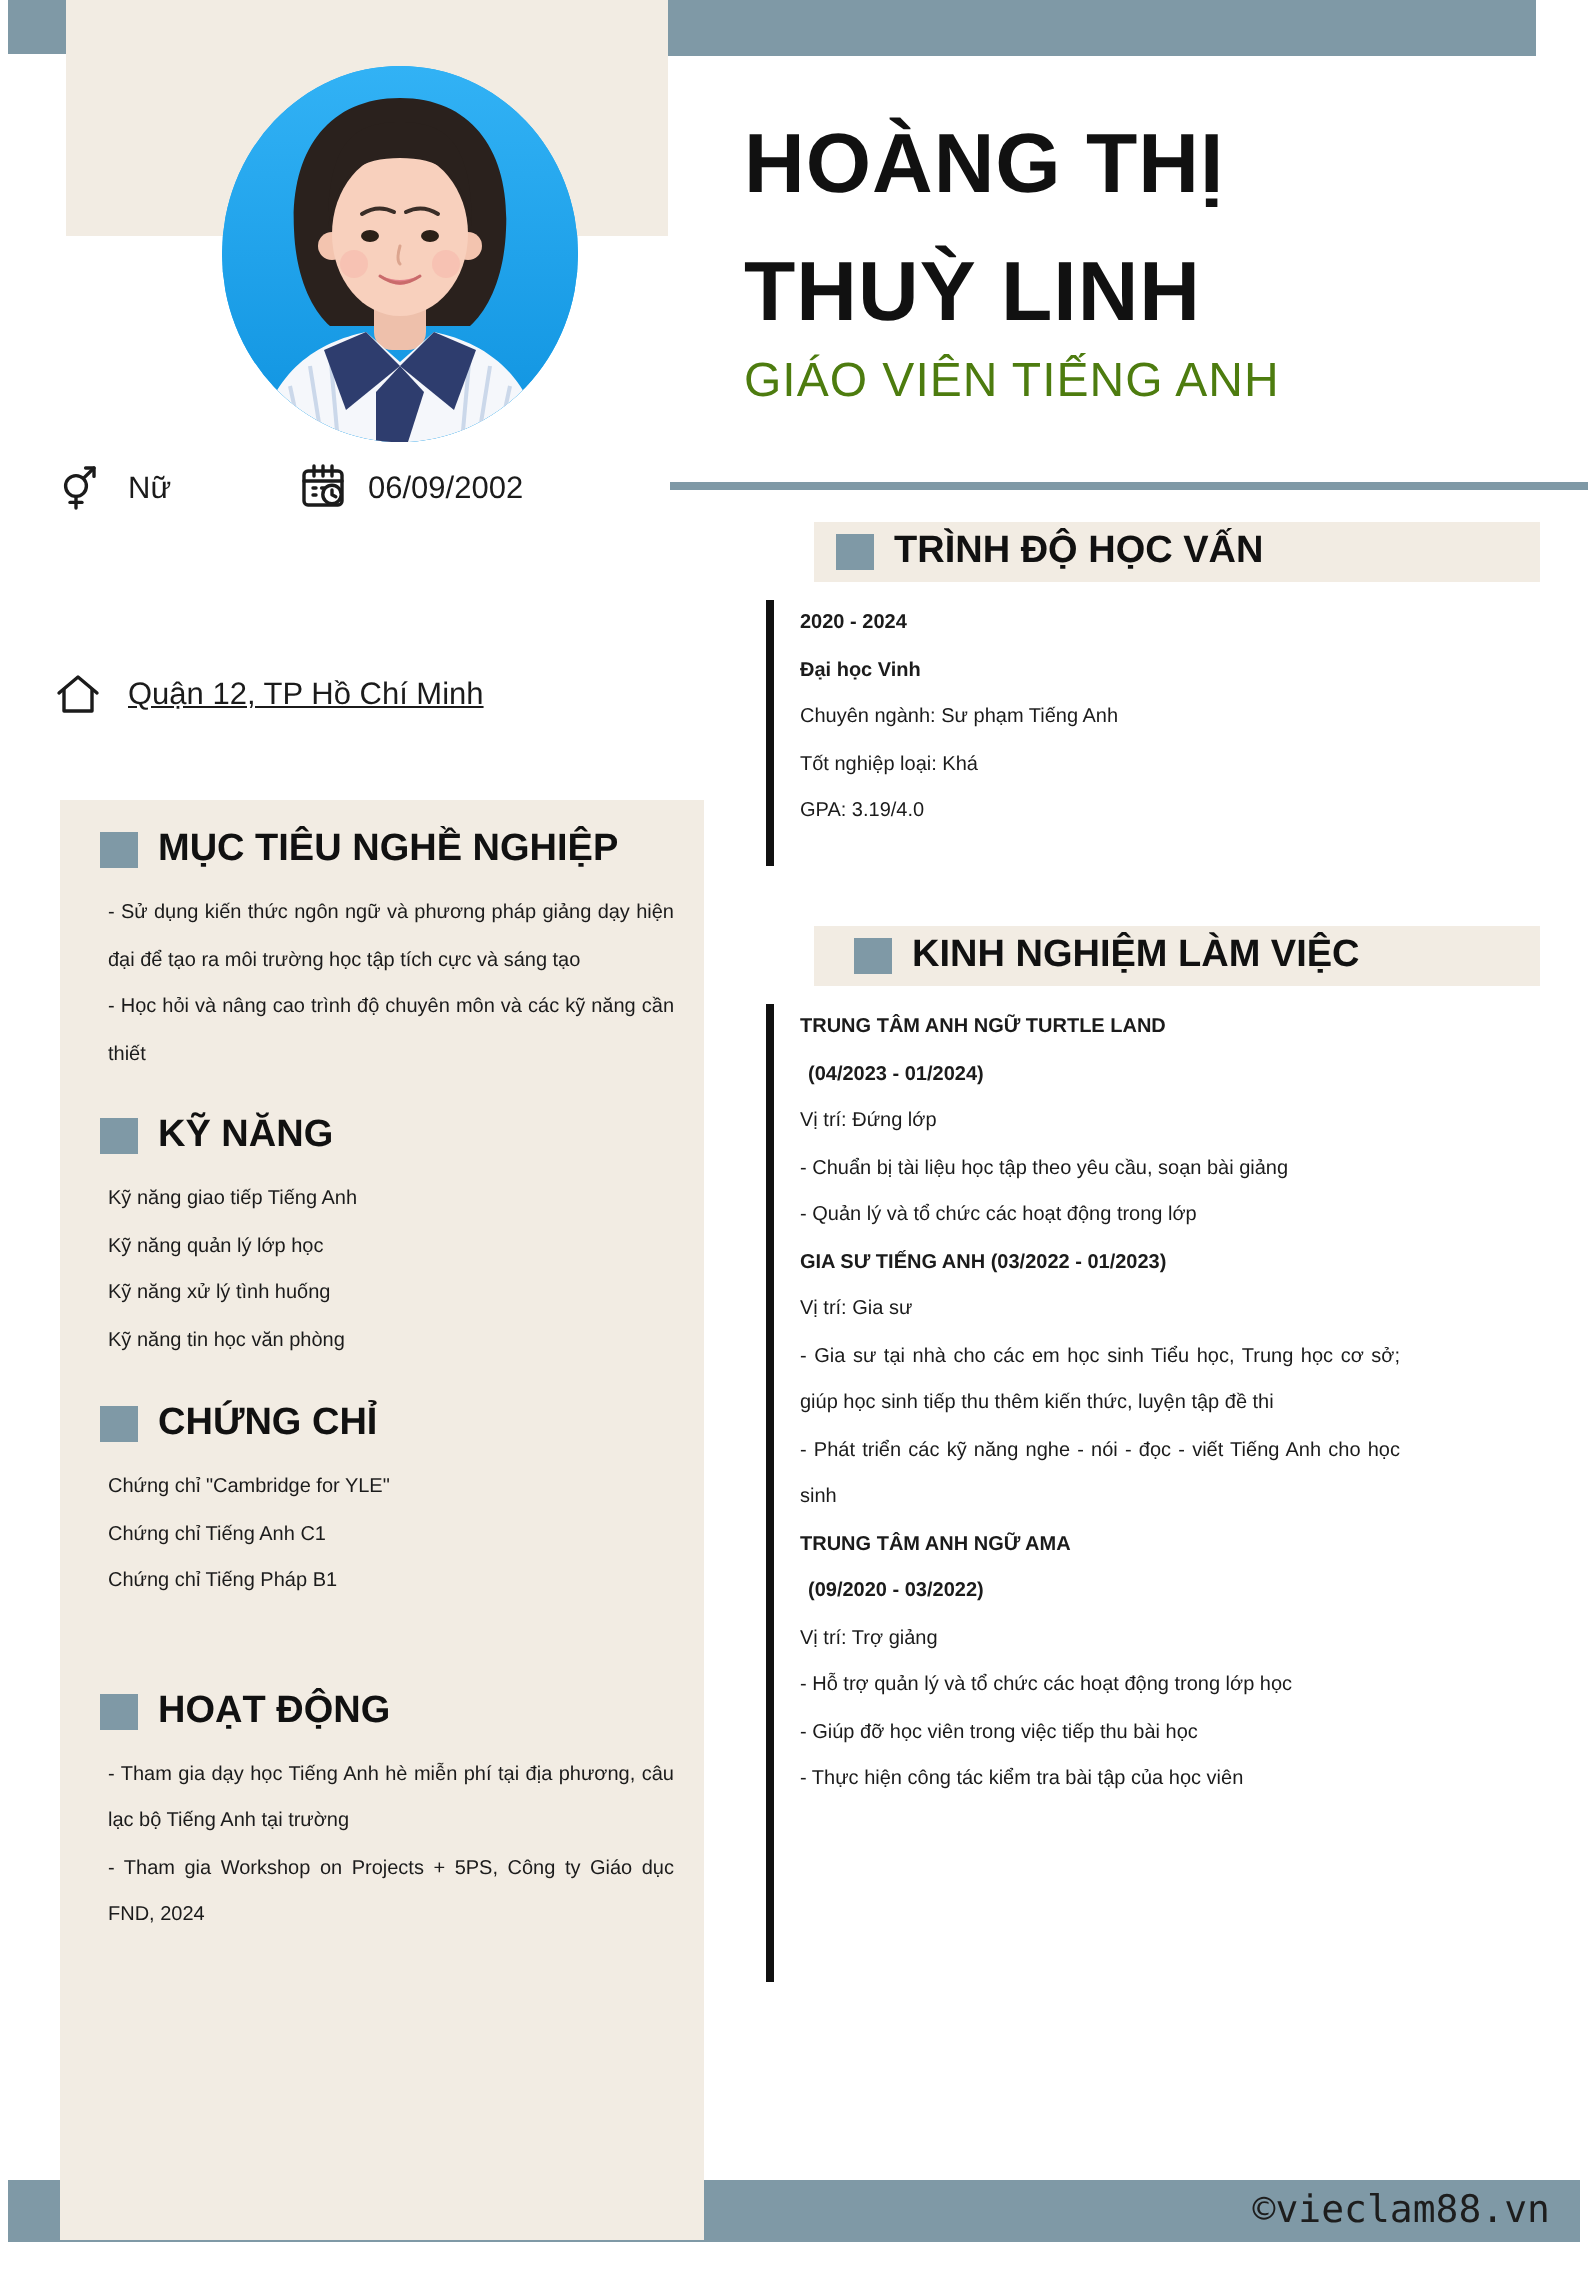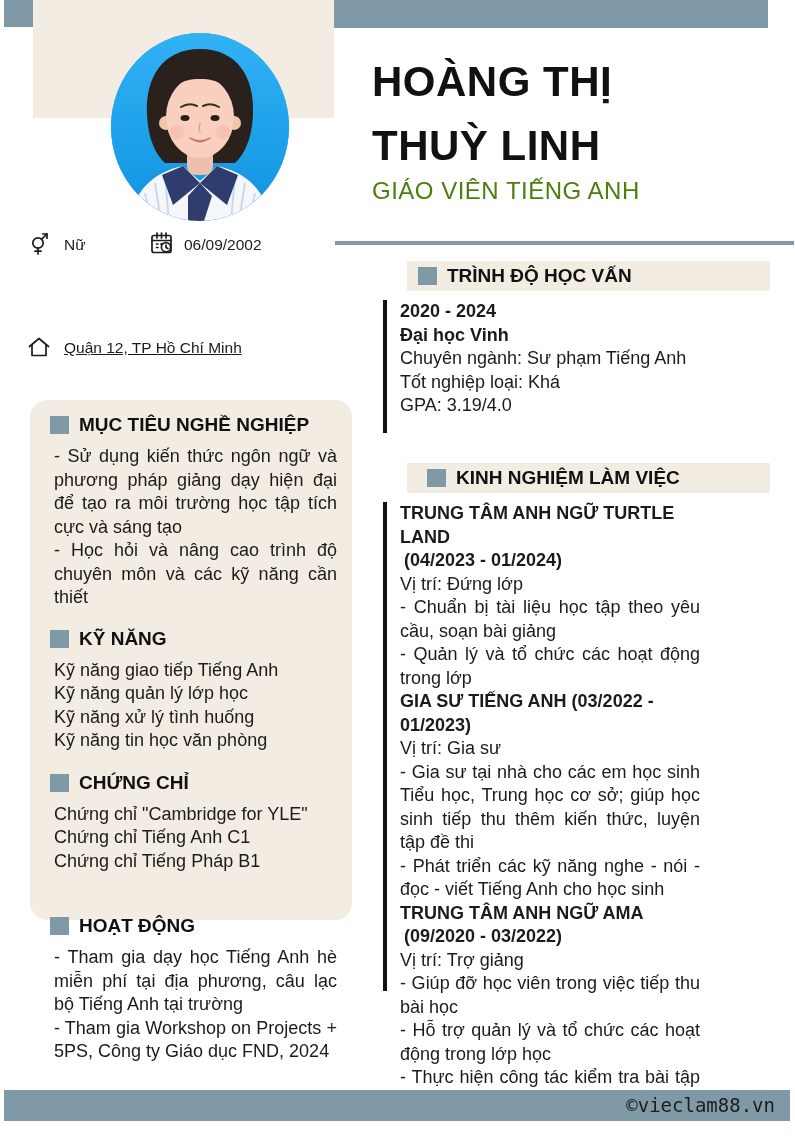--- a/index.html
+++ b/index.html
@@ -29,27 +29,27 @@
 
   
   .icon { display:block; }
   .meta-label { font-size:15.5px; }
 
   
   .sec-head { display:flex; align-items:center; gap:10px; font-size:19px; font-weight:700; color:#111; white-space:nowrap; }
   .sq { width:19px; height:18px; background:var(--accent); flex:0 0 auto; }
 
   
-  .left-panel { left:30px; top:400px; width:322px; height:520px; background:var(--panel);
-    box-sizing:border-box; padding:14px 15px 0 24px; z-index:2;border-radius:17px; }
+  .left-panel { left:30px; top:400px; width:322px; height:720px; background:var(--panel);
+    box-sizing:border-box; padding:14px 15px 0 24px; z-index:2; }
   .left-panel .sec-head { margin-left:-4px; margin-bottom:9px; }
   .left-panel .sec-skills { margin-top:18px; }
   .left-panel .sec-certs { margin-top:19px; }
   .left-panel .sec-acts  { margin-top:42px; }
-  .body-text { font-size:18px; line-height:23.5px; }
+  .body-text { font-size:10px; line-height:23.5px; }
   .just { text-align:justify; }
 
   
   .sec-bar { left:375px; width:363px; height:30px; background:var(--panel);
     display:flex; align-items:center; gap:10px; padding-left:11px; box-sizing:border-box;
     font-size:19px; font-weight:700; color:#111;margin-left:32px; }
   .edu-bar { top:261px; }
   .exp-bar { top:463px;padding-left:20px; }
   .vline { width:4px; background:#111; left:383px; }
   .edu-line { top:300px; height:133px; }
@@ -217,22 +217,22 @@
       <div class="b">GIA SƯ TIẾNG ANH (03/2022 - 01/2023)</div>
       <div>Vị trí: Gia sư</div>
       <div class="just">- Gia sư tại nhà cho các em học sinh Tiểu học, Trung học cơ sở; giúp học sinh tiếp thu thêm kiến thức, luyện tập đề thi</div>
       <div class="just">- Phát triển các kỹ năng nghe - nói - đọc - viết Tiếng Anh cho học sinh</div>
     </div>
 
     <div class="job">
       <div class="b just">TRUNG TÂM ANH NGỮ AMA</div>
       <div class="b indent"> (09/2020 - 03/2022)</div>
       <div>Vị trí: Trợ giảng</div>
+      <div class="just">- Hỗ trợ quản lý và tổ chức các hoạt động trong lớp học</div>
       <div class="just">- Giúp đỡ học viên trong việc tiếp thu bài học</div>
-      <div class="just">- Hỗ trợ quản lý và tổ chức các hoạt động trong lớp học</div>
       <div class="just">- Thực hiện công tác kiểm tra bài tập của học viên</div>
     </div>
 
   </div>
 
   <div class="abs footer-bar">
     <div class="footer-text">©vieclam88.vn</div>
   </div>
 
 </div>

